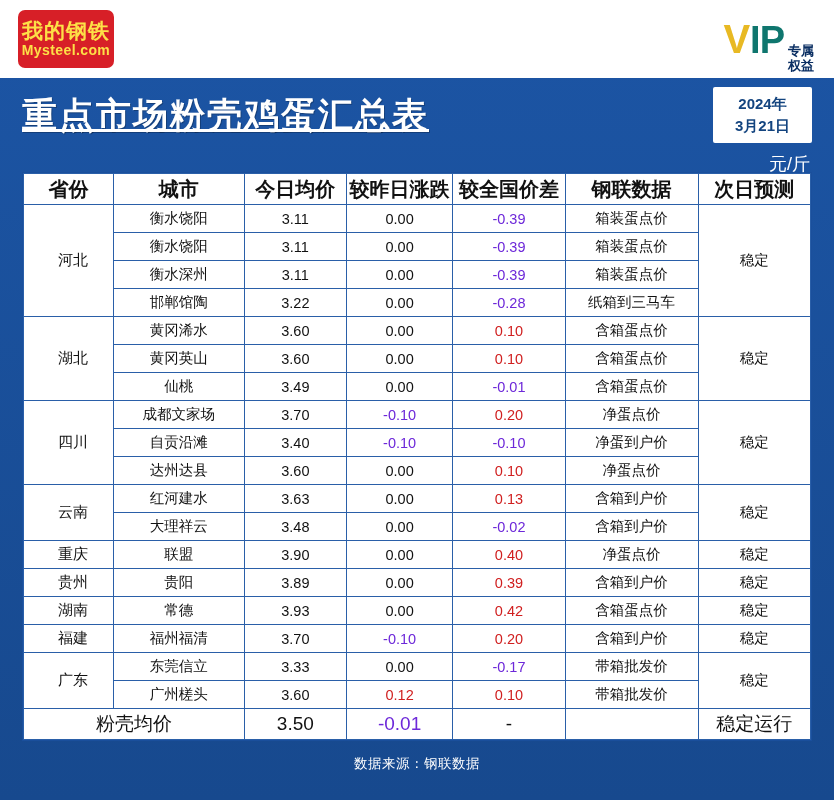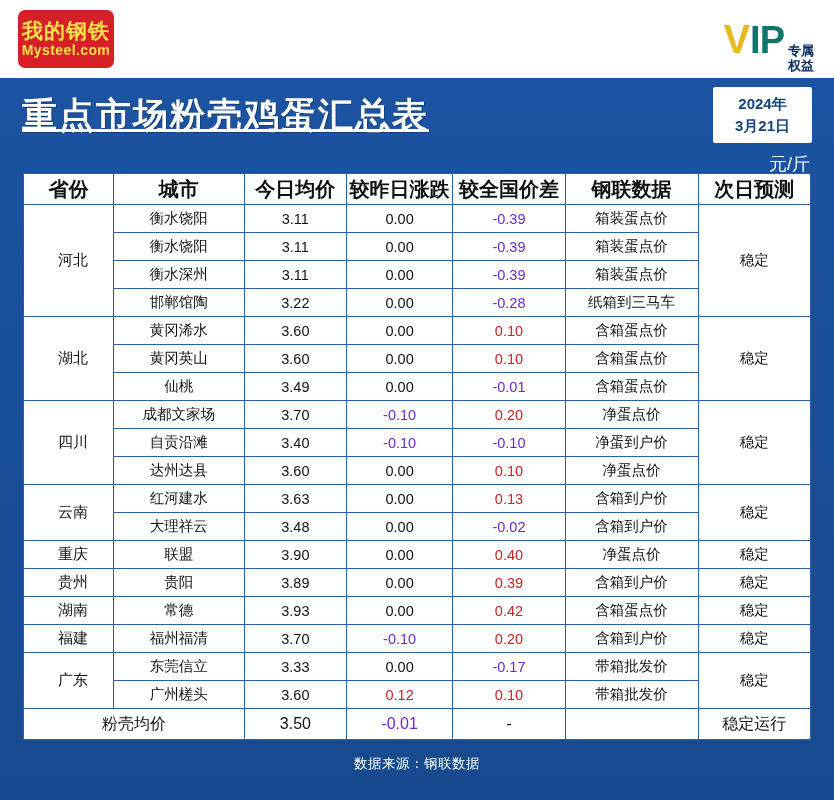--- a/index.html
+++ b/index.html
@@ -161,21 +161,21 @@
   .col-avg  { width: 100px; }
   .col-chg  { width: 104px; }
   .col-diff { width: 110px; }
   .col-cond { width: 130px; }
   .col-fore { width: 110px; }
 
   .red { color: #d01f1f; }
   .green { color: #6d28d9; text-align: center; }
   .black { color: #111111; }
   .prov-cell { font-size: 15px; padding-left: 11px; }
-  .footer-row td { height: 30px; font-size: 16px; margin-left: 48px; }
+  .footer-row td { height: 30px; font-size: 19px; margin-left: 48px; }
 
   .source {
     margin-top: 14px;
     text-align: center;
     color: #ffffff;
     font-size: 13.5px;
     letter-spacing: 0.5px;
   }
 </style>
 </head>

